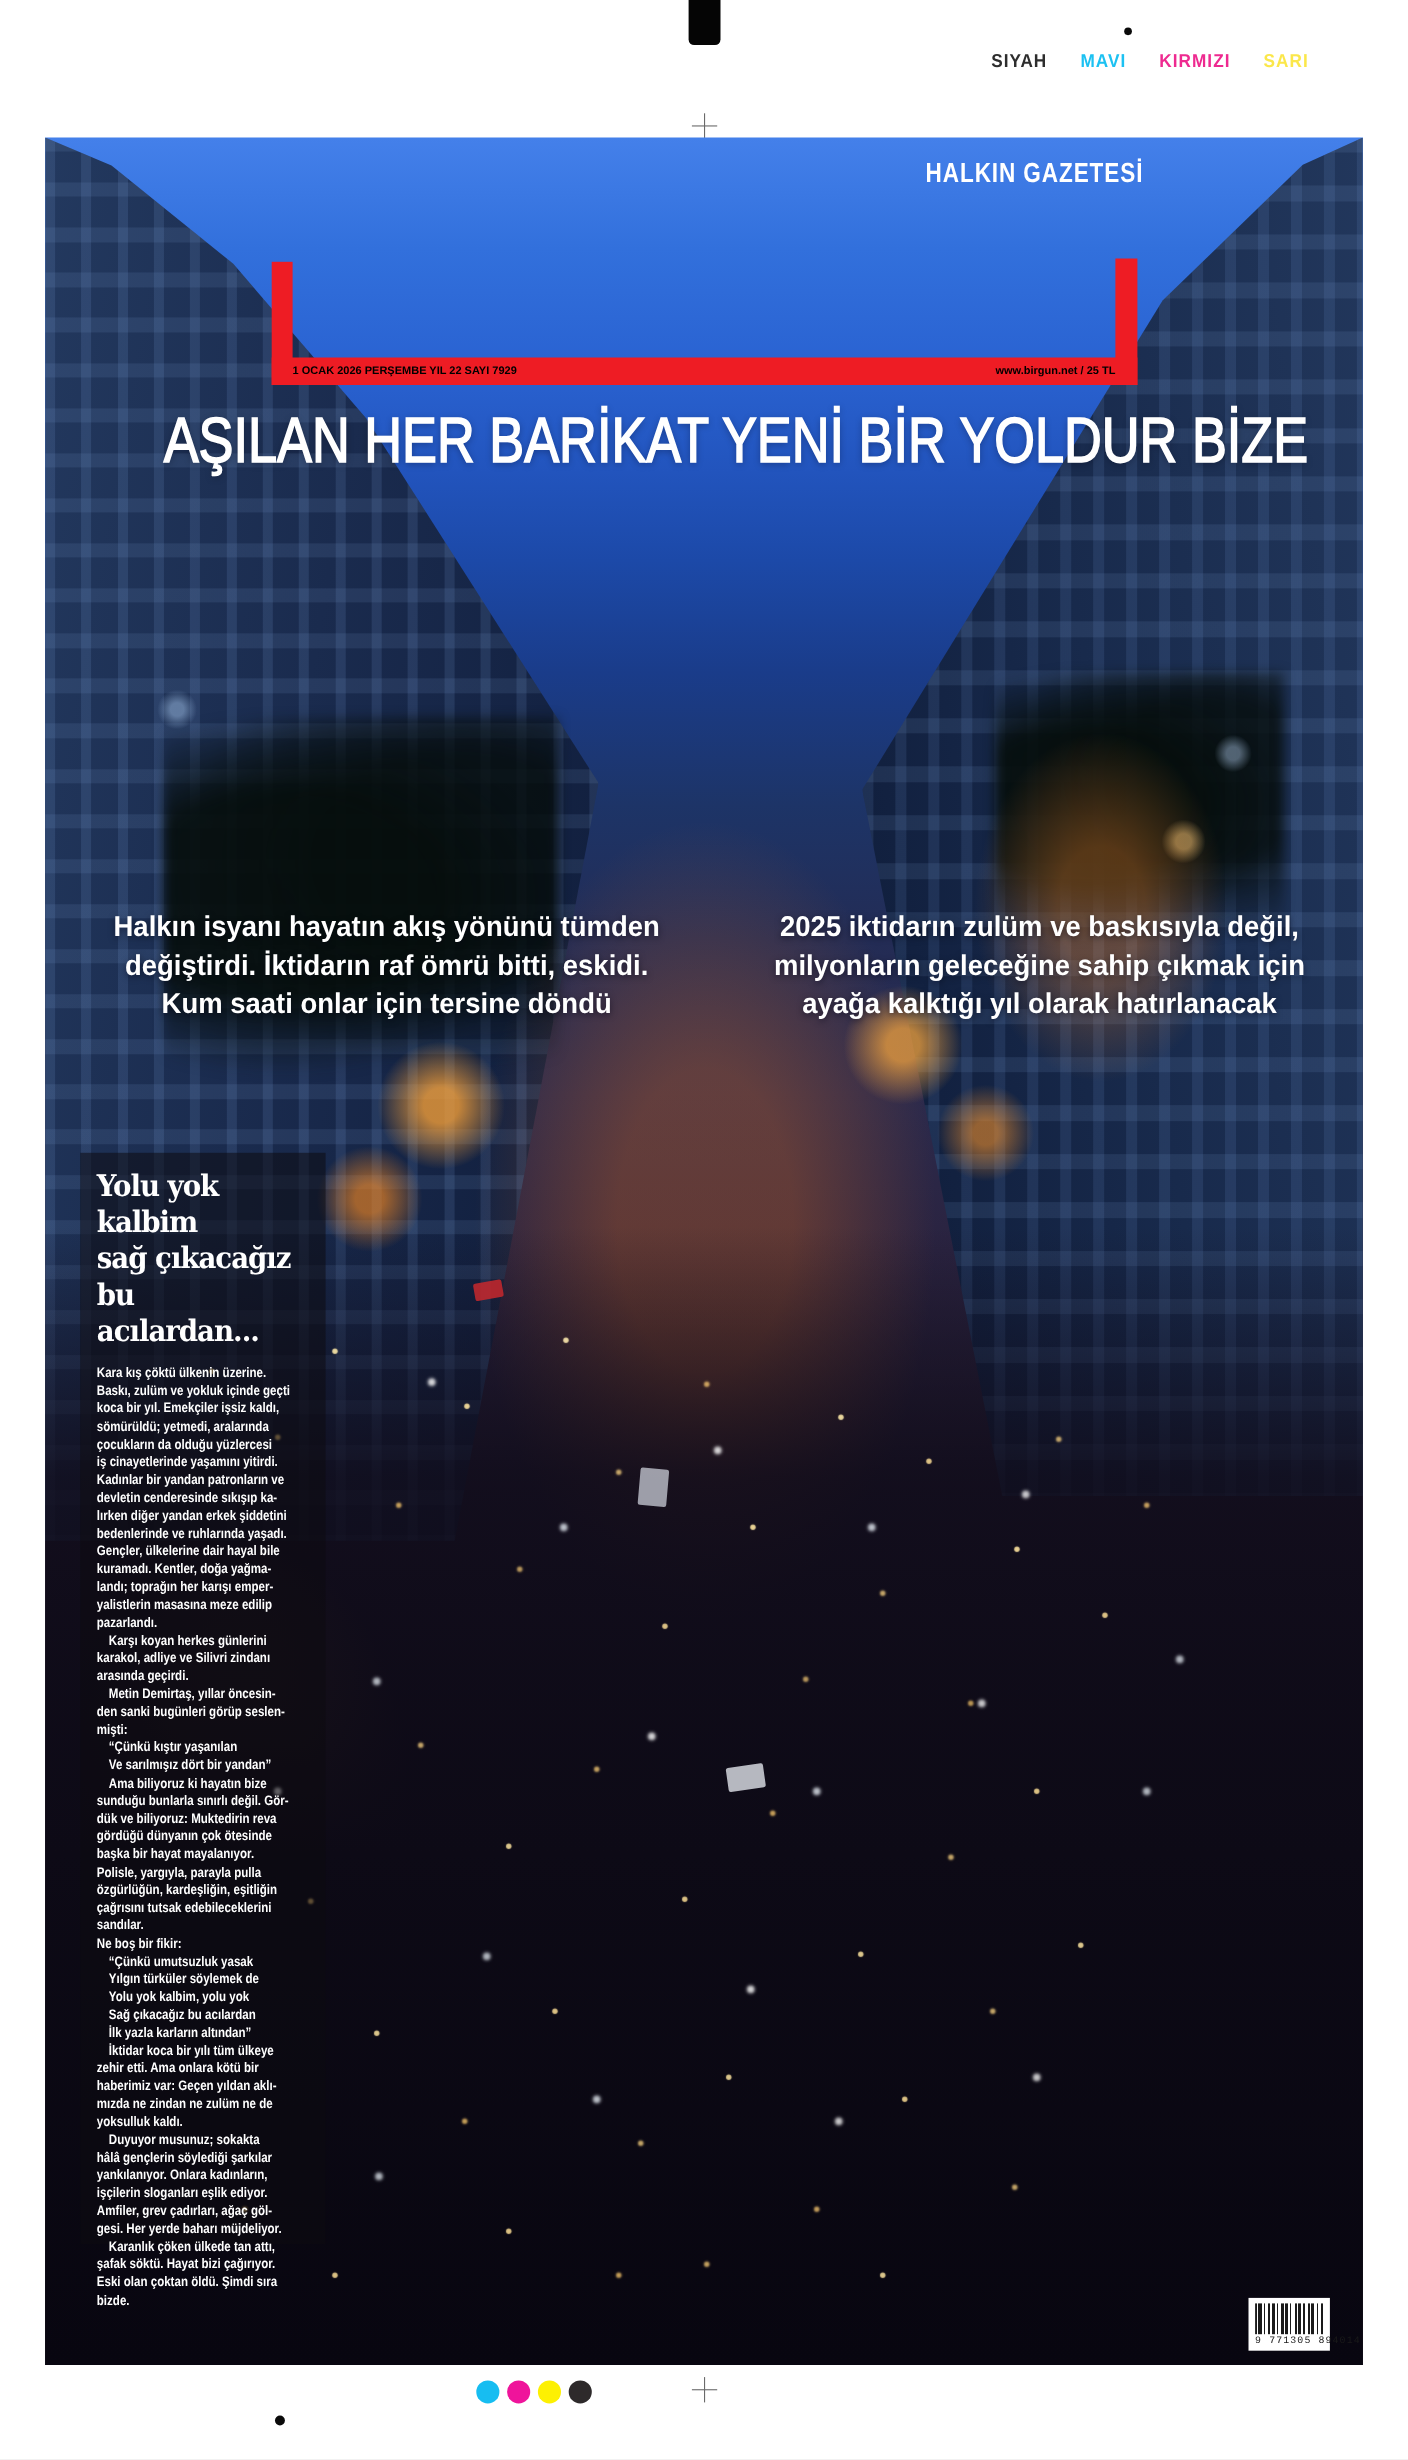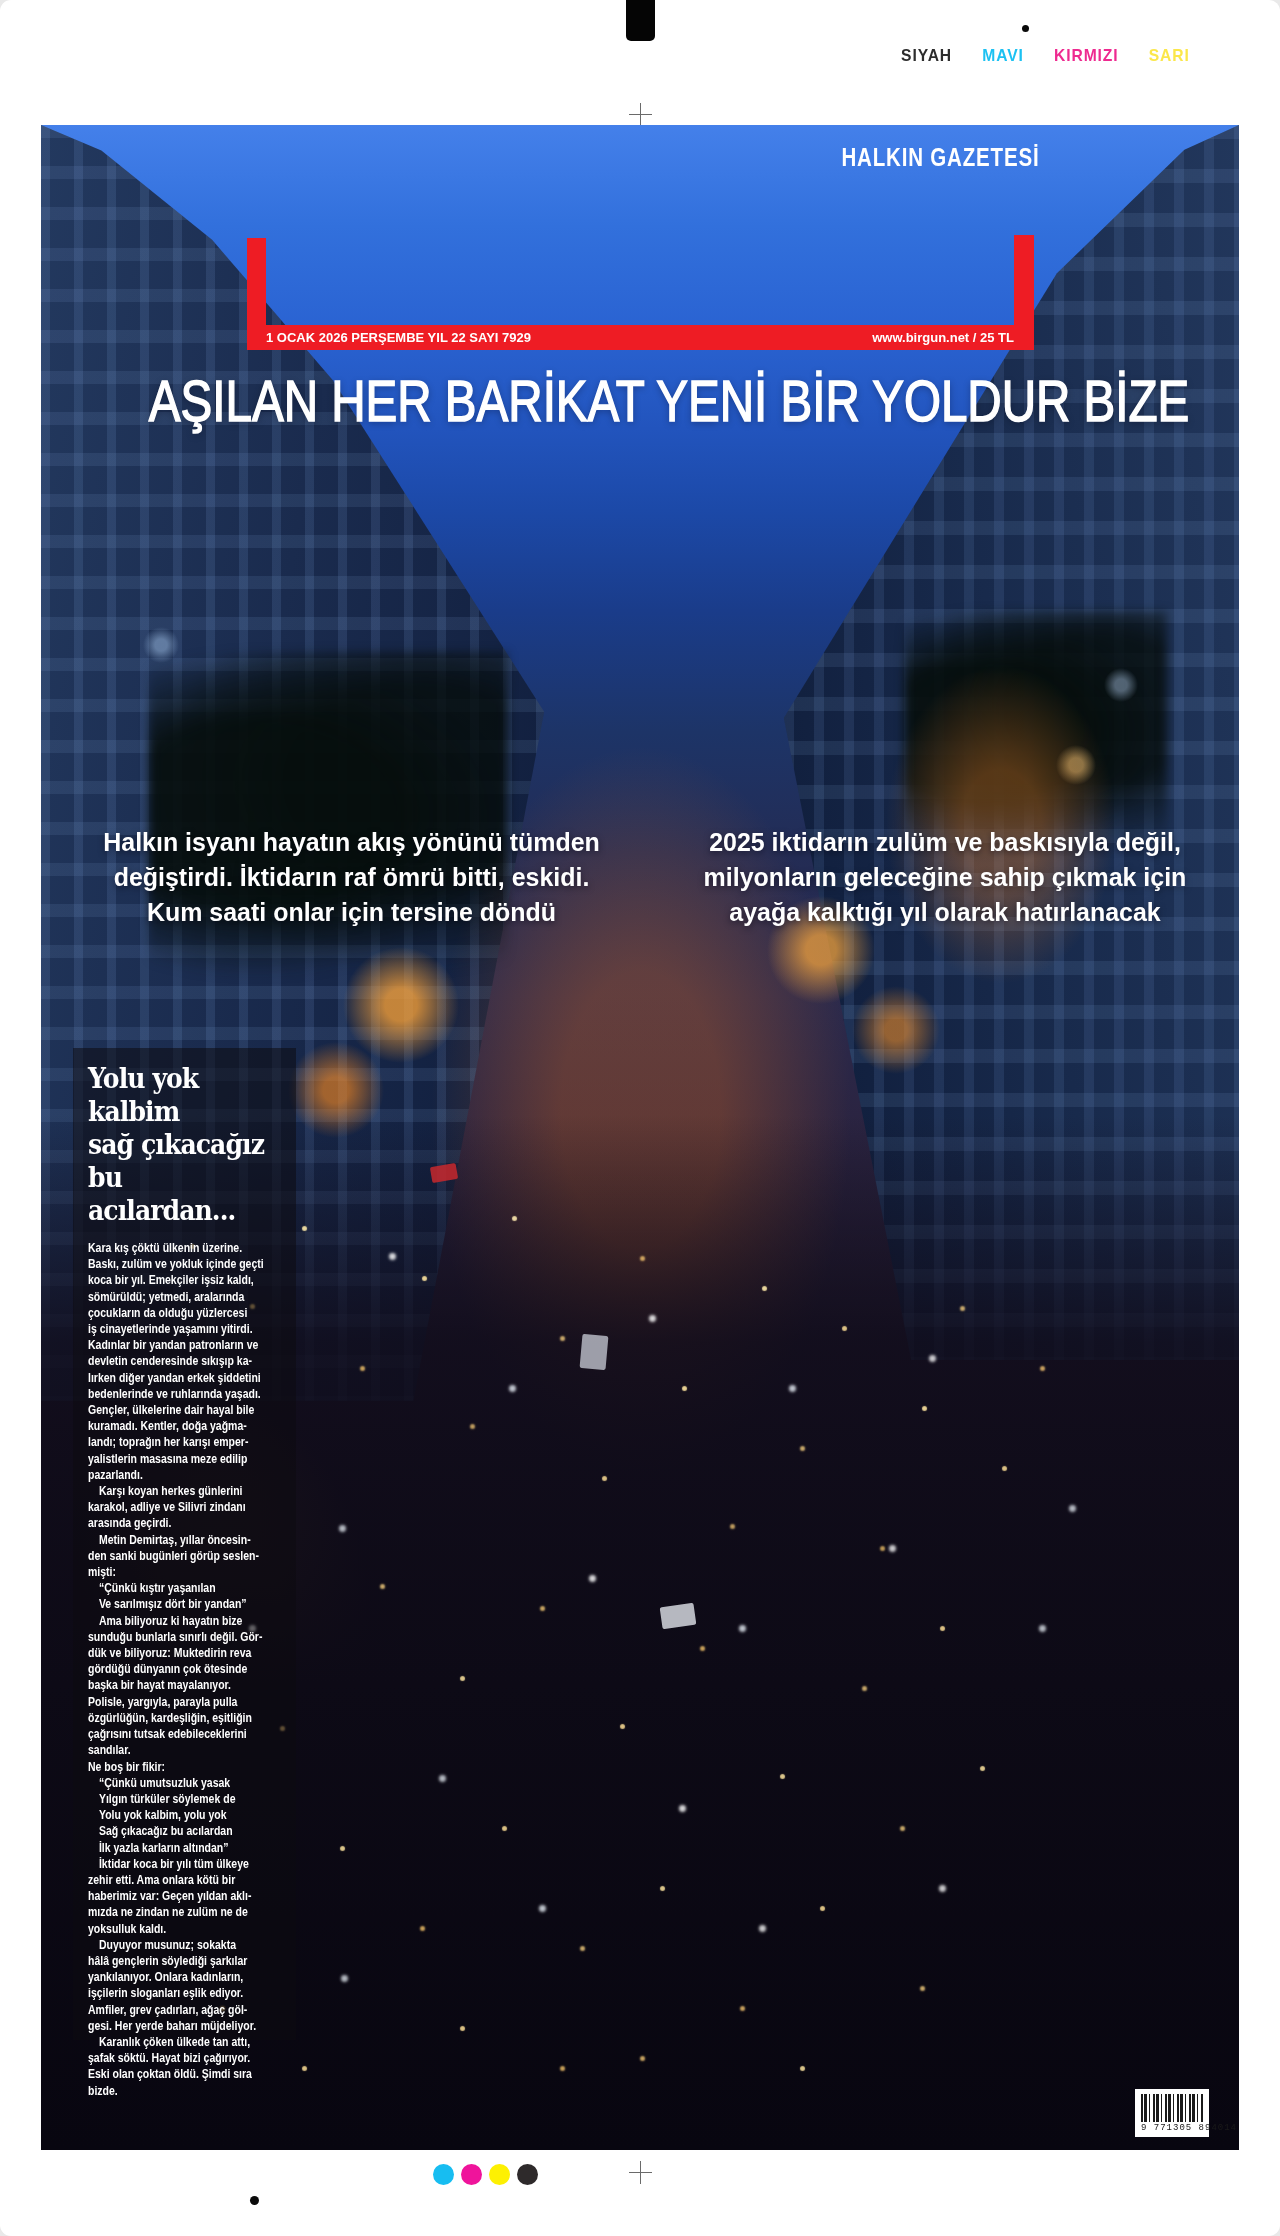--- a/index.html
+++ b/index.html
@@ -1,21 +1,20 @@
 <!DOCTYPE html>
 <html><head>
 <meta charset="utf-8">
 <style>
   * { margin:0; padding:0; box-sizing:border-box; }
   html,body { background:#e9e9e9; }
   .page {
     position:relative; width:1280px; height:2236px; margin:0 auto;
     background:#ffffff; overflow:hidden;
     font-family:"Liberation Sans", sans-serif;
-    border-radius:11px;
   }
 
   
   .reg-bar { position:absolute; left:626px; top:0; width:29px; height:41px; background:#050505; border-radius:0 0 5px 5px; }
   .cross { position:absolute; width:23px; height:23px; }
   .cross:before, .cross:after { content:""; position:absolute; background:#6a6a6a; }
   .cross:before { left:11px; top:0; width:1px; height:23px; }
   .cross:after { left:0; top:11px; width:23px; height:1px; }
   .cross.top { left:629px; top:103px; }
   .cross.bottom { left:629px; top:2161px; }
@@ -118,21 +117,21 @@
   
   .tagline { position:absolute; right:200px; top:18px; color:#fff; font-weight:bold; font-size:25px;
     letter-spacing:1px; transform:scaleX(.82); transform-origin:right top; white-space:nowrap; z-index:10; }
   .logo { position:absolute; left:200px; top:-28px; line-height:220px; font-size:200px; color:#fff;
     white-space:nowrap; z-index:9; }
   .logo .serif { font-family:"DejaVu Serif", serif; font-weight:bold; font-size:188px; letter-spacing:-6px; }
   .logo .sans  { font-family:"Liberation Sans", sans-serif; font-weight:bold; font-size:200px; letter-spacing:-11px; margin-left:6px; }
   .frame { position:absolute; background:#ee1c24; z-index:11; }
   .frame.l { left:206px; top:113px; width:19px; height:112px; }
   .frame.r { left:973px; top:110px; width:20px; height:115px; }
-  .frame.bar { left:206px; top:200px; width:787px; height:25px; color:#ffffff; font-weight:bold; font-size:13px;
+  .frame.bar { left:206px; top:200px; width:787px; height:25px; color:#000000; font-weight:bold; font-size:10px;
     line-height:25px; display:flex; justify-content:space-between; padding:0 20px 0 19px; white-space:nowrap; }
 
   
   .overlay-text { color:#fff; position:absolute; z-index:10; }
   .kicker { left:0; top:242px; width:100%; text-align:center; font-size:58px; font-weight:normal;
     letter-spacing:0px; transform:scaleX(.82); -webkit-text-stroke:1.5px #fff;
     text-shadow:0 2px 8px rgba(0,0,20,.35); white-space:nowrap; }
   .headline { font-weight:bold; line-height:1; letter-spacing:-7px; -webkit-text-stroke:4.5px #fff;
     text-shadow:0 4px 14px rgba(0,0,25,.35); white-space:nowrap; }
   .headline.l1 { left:88px; top:316px; font-size:150px; }

